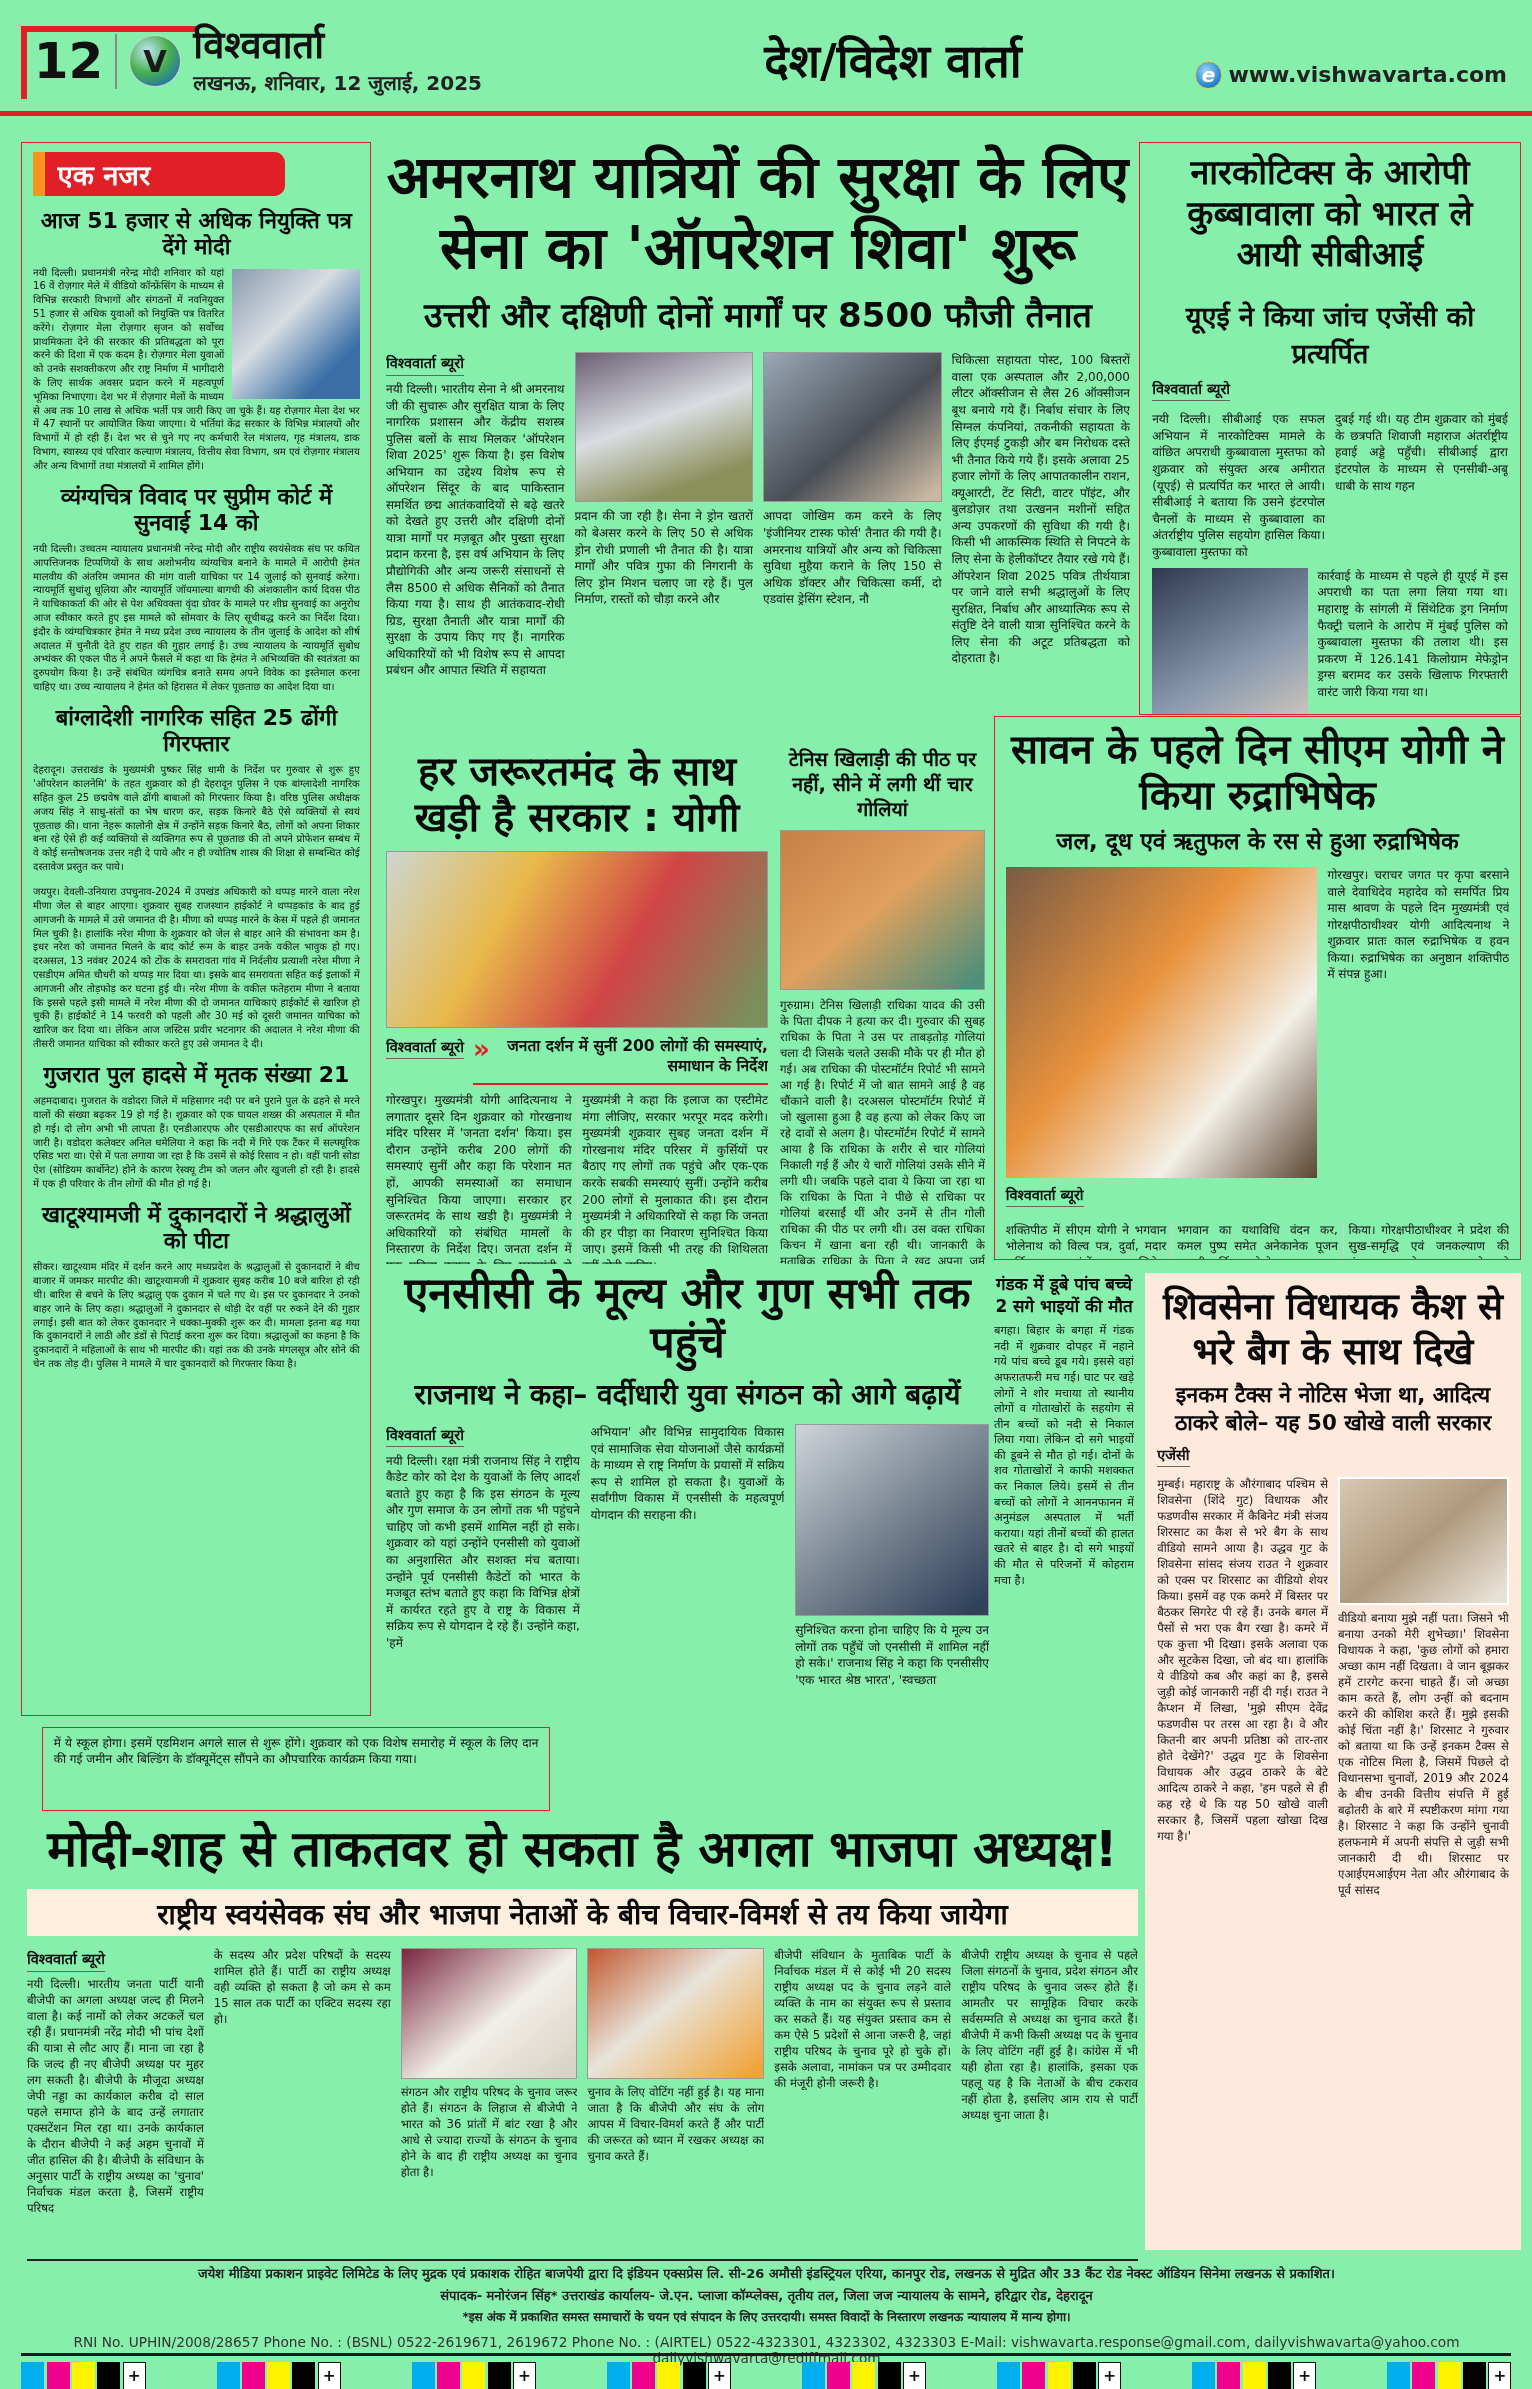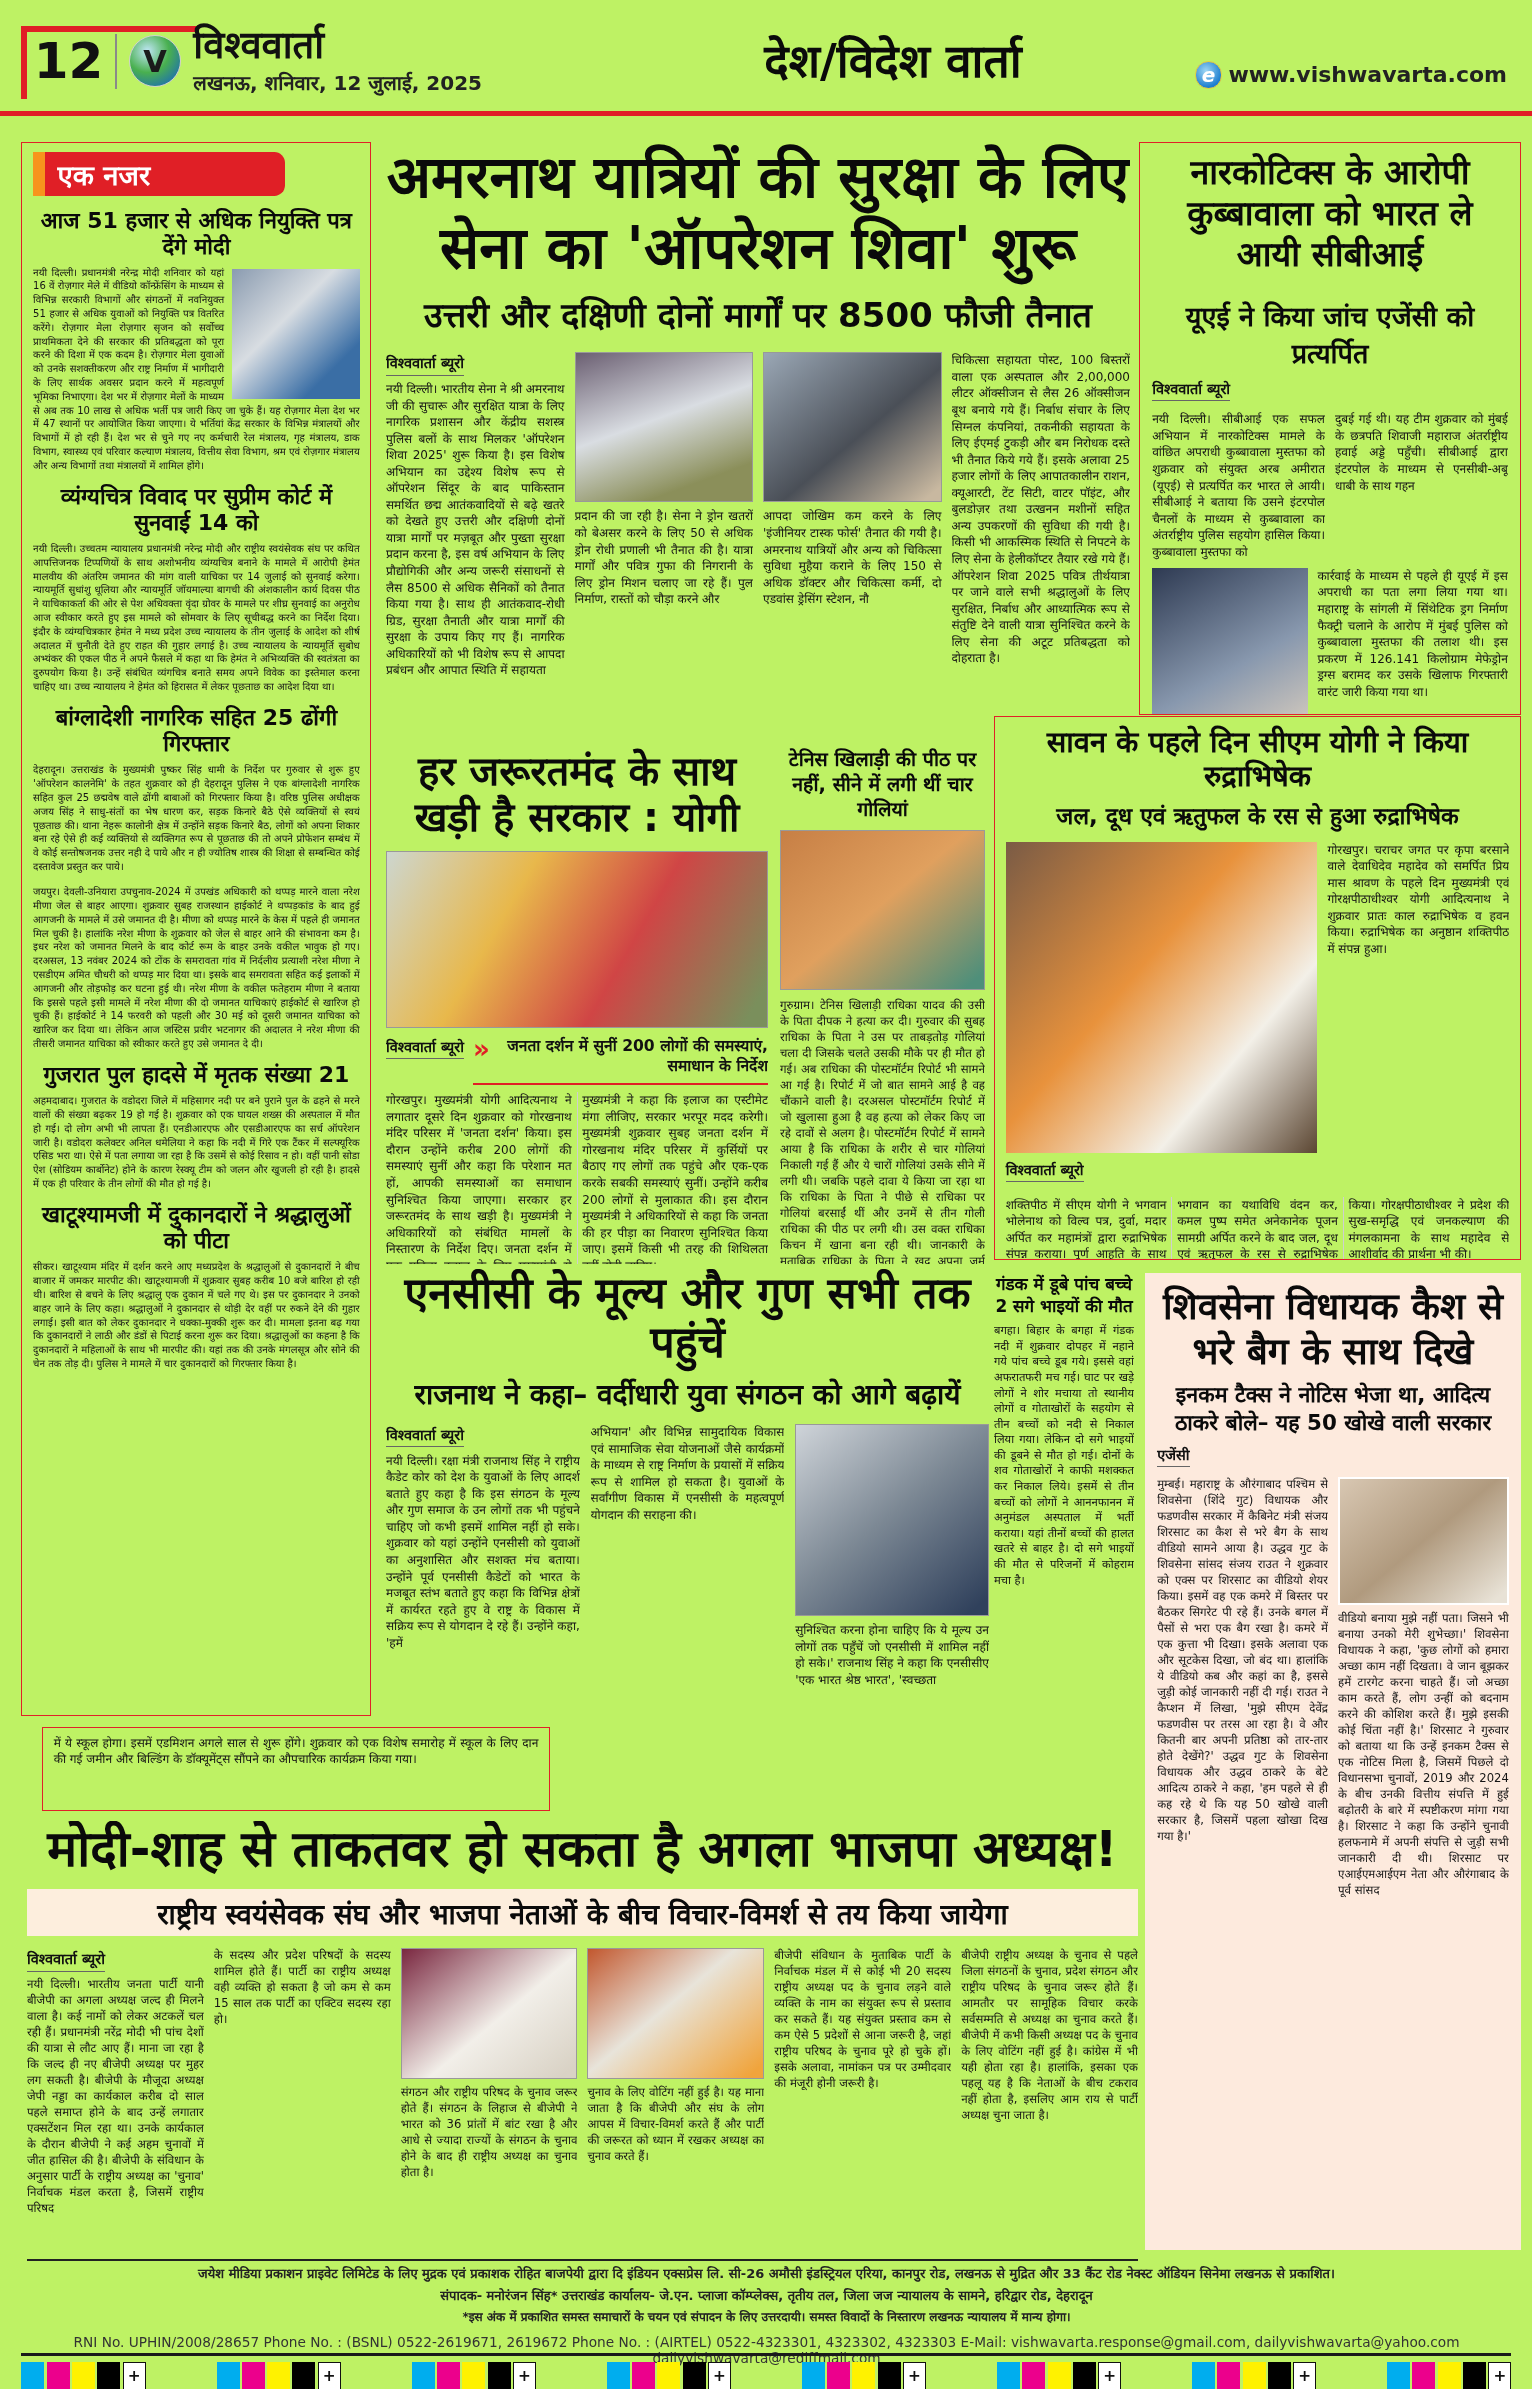--- a/index.html
+++ b/index.html
@@ -1,18 +1,18 @@
 <!DOCTYPE html>
 <html style="font-size:12.2px"><head>
 <meta charset="utf-8">
 <style>
   * { margin:0; padding:0; box-sizing:border-box; }
   html,body { background:#e8e8e8; }
   body { font-family:"DejaVu Sans", sans-serif; }
-  .page { position:relative; width:1533px; height:2389px; background:#bef264; margin:0 auto; overflow:hidden; }
+  .page { position:relative; width:1533px; height:2389px; background:#86efac; margin:0 auto; overflow:hidden; }
   .abs { position:absolute; }
   .hl { font-weight:bold; color:#0a0a0a; text-align:center; }
   .body-txt { font-size:12px; line-height:1.38; text-align:justify; color:#141414; }
   .byline { display:inline-block; font-weight:bold; font-size:14.5px; color:#111;
             border-bottom:1.5px solid #666; padding-bottom:2.3px; margin-bottom:5.3px; }
   .ph { width:100%; border:0.8px solid #999; }
   .clip { overflow:hidden; }
   .col-rule { column-rule:0.8px solid #cfcfcf; }
 
   
@@ -82,21 +82,21 @@
 
   
   .tennis { left:780px; top:748px; width:205px; height:516px; }
   .tennis h3 { font-size:19.5px; line-height:1.28; }
   .ph-tennis { height:160px; margin-top:7.6px;
                background:linear-gradient(140deg,#c77f45 0%,#e0a05e 48%,#4f8f7a 95%); }
   .tennis .body-txt { margin-top:7.6px; font-size:11.6px; }
 
   
   .rudra { left:994px; top:716px; width:527px; height:544px; border:1.5px solid #e02128; padding:9.2px 10.7px; }
-  .rudra h2 { font-size:29px; line-height:1.15; }
+  .rudra h2 { font-size:40px; line-height:1.15; }
   .rudra .sub { font-size:23px; margin-top:6.1px; }
   .rudra .row { display:flex; gap:10.7px; margin-top:10.7px; }
   .ph-rudra { width:311px; height:311px; flex:none;
               background:linear-gradient(130deg,#7a5b45 0%,#e8923c 42%,#f3f0e8 72%,#5b4632 100%); }
   .rudra .rcol { flex:1; }
   .rudra .bot { margin-top:9.2px; column-count:3; column-gap:10.7px; height:115px; }
 
   
   .ncc { left:386px; top:1269px; width:603px; height:545px; }
   .ncc h2 { font-size:43px; line-height:1.15; }

